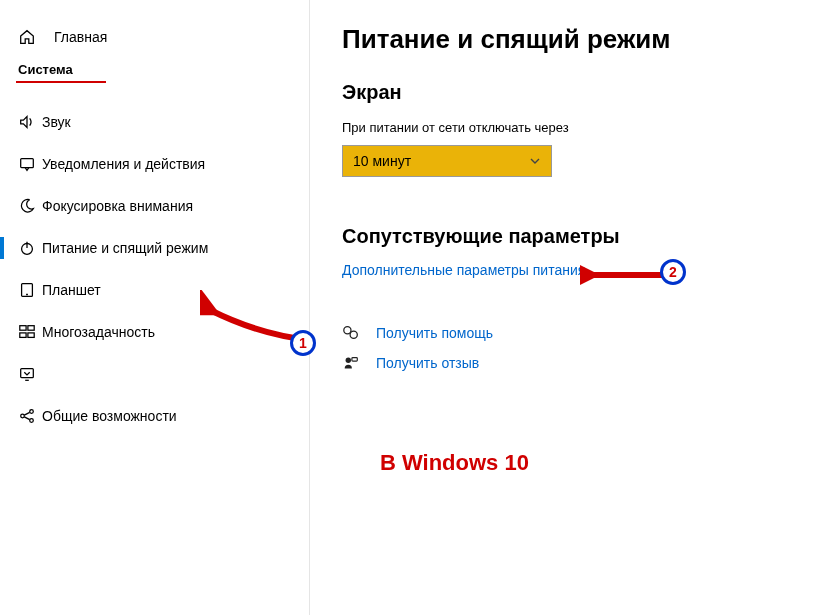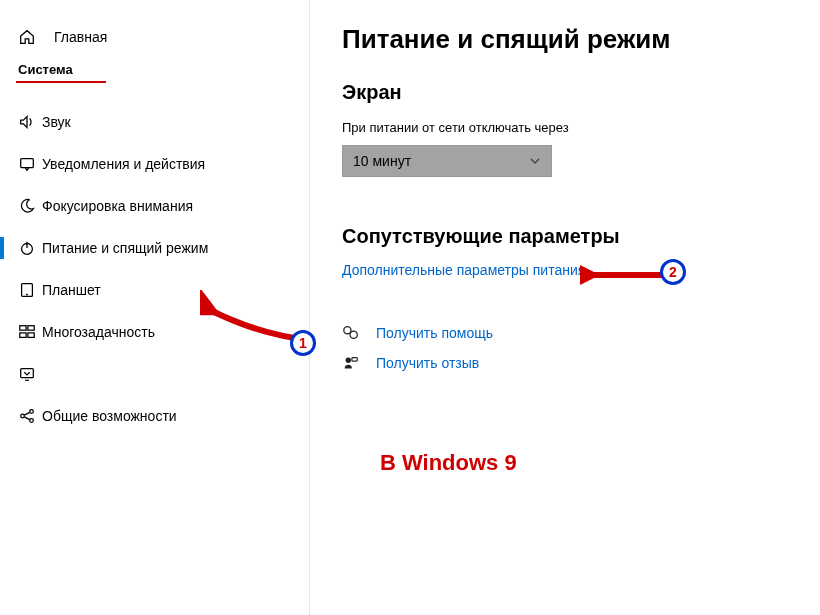--- a/index.html
+++ b/index.html
@@ -92,21 +92,21 @@
   .dropdown {
     width: 210px;
     height: 32px;
     border: 1px solid #999;
     display: flex;
     align-items: center;
     justify-content: space-between;
     padding: 0 10px;
     margin-bottom: 48px;
     cursor: pointer;
-    background: #a3a3a3;
+    background: #eab308;
   }
   .dropdown .chevron { width: 12px; height: 12px; }
   .related-links { margin-bottom: 40px; }
   .related-links h2 { margin-bottom: 14px; }
   .link {
     color: #0066cc;
     font-size: 14px;
     cursor: pointer;
   }
   .help-links { margin-top: 24px; }
@@ -276,21 +276,21 @@
         <svg viewBox="0 0 20 20" fill="#222">
             <circle cx="7" cy="7" r="3"></circle>
             <path d="M3 16 Q3 12 7 12 Q11 12 11 16" fill="#222"></path>
             <rect x="11" y="4" width="6" height="4" rx="1" fill="none" stroke="#222" stroke-width="1.3"></rect>
           </svg>
       </span>
       <span class="link">Получить отзыв</span>
     </div>
   </div>
 
-  <div class="annotation-text">В Windows 9</div>
+  <div class="annotation-text">В Windows 10</div>
 
   <svg class="arrow" style="left:-110px; top:290px;" width="120" height="60">
     <defs>
         <marker id="ah1" markerWidth="10" markerHeight="10" refX="2" refY="5" orient="auto">
       <path d="M10 0 L0 5 L10 10 Z" fill="#d00000"></path>
         </marker>
       </defs>
     <path d="M110 50 Q60 45 10 20" stroke="#d00000" stroke-width="6" fill="none" marker-end="url(#ah1)"></path>
   </svg>
   <div class="badge" style="left:-20px; top:330px;">1</div>

